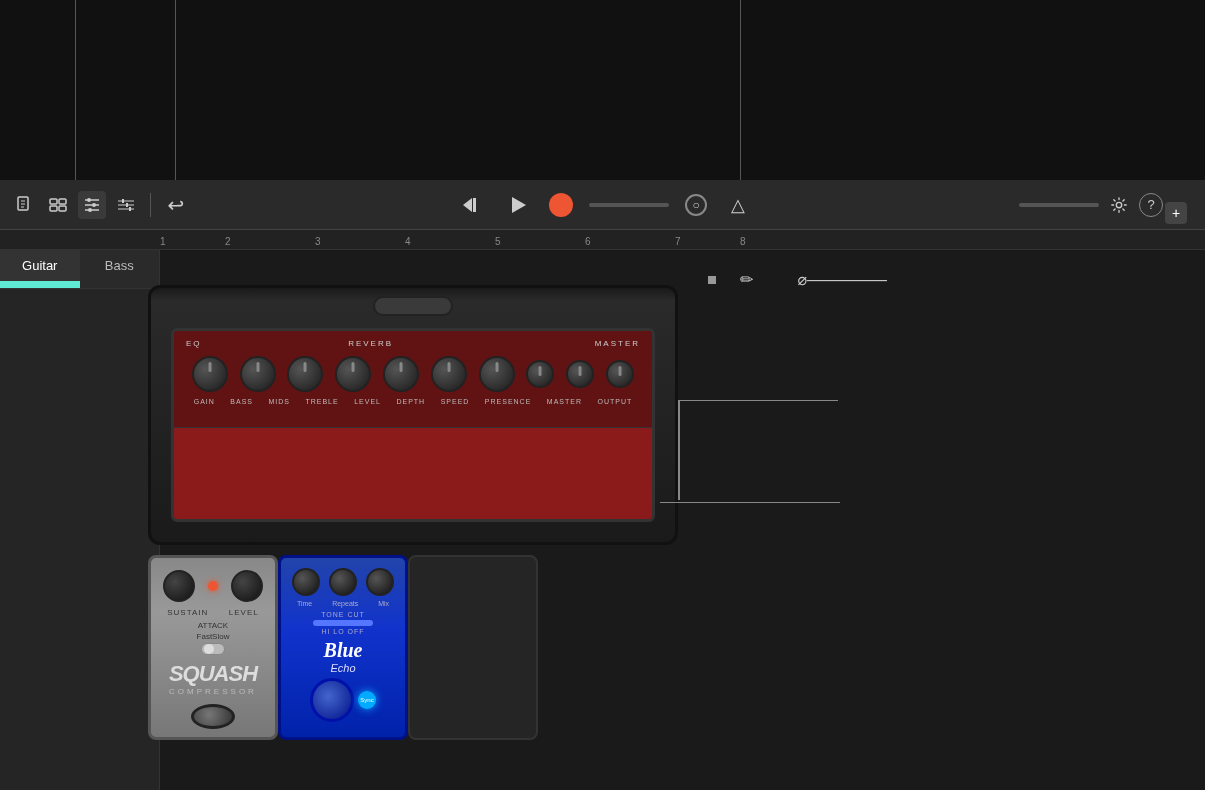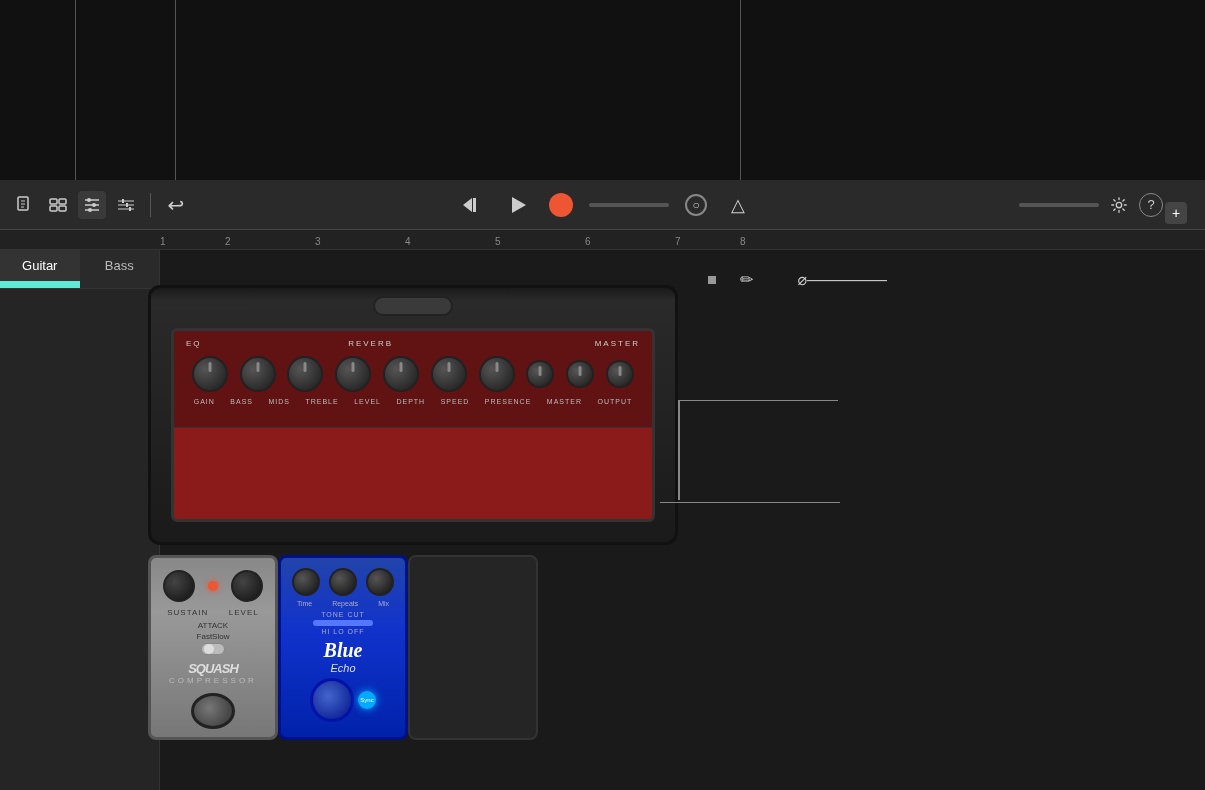--- a/index.html
+++ b/index.html
@@ -405,21 +405,21 @@
       background: #ddd;
       border-radius: 50%;
     }
 
     .pedal-squash-logo {
       margin-top: 4px;
       text-align: center;
     }
 
     .pedal-squash-logo .brand {
-      font-size: 13px;
+      font-size: 22px;
       font-weight: 900;
       color: #ddd;
       letter-spacing: -1px;
       font-style: italic;
     }
 
     .pedal-squash-logo .model {
       font-size: 8px;
       color: #bbb;
       letter-spacing: 3px;

